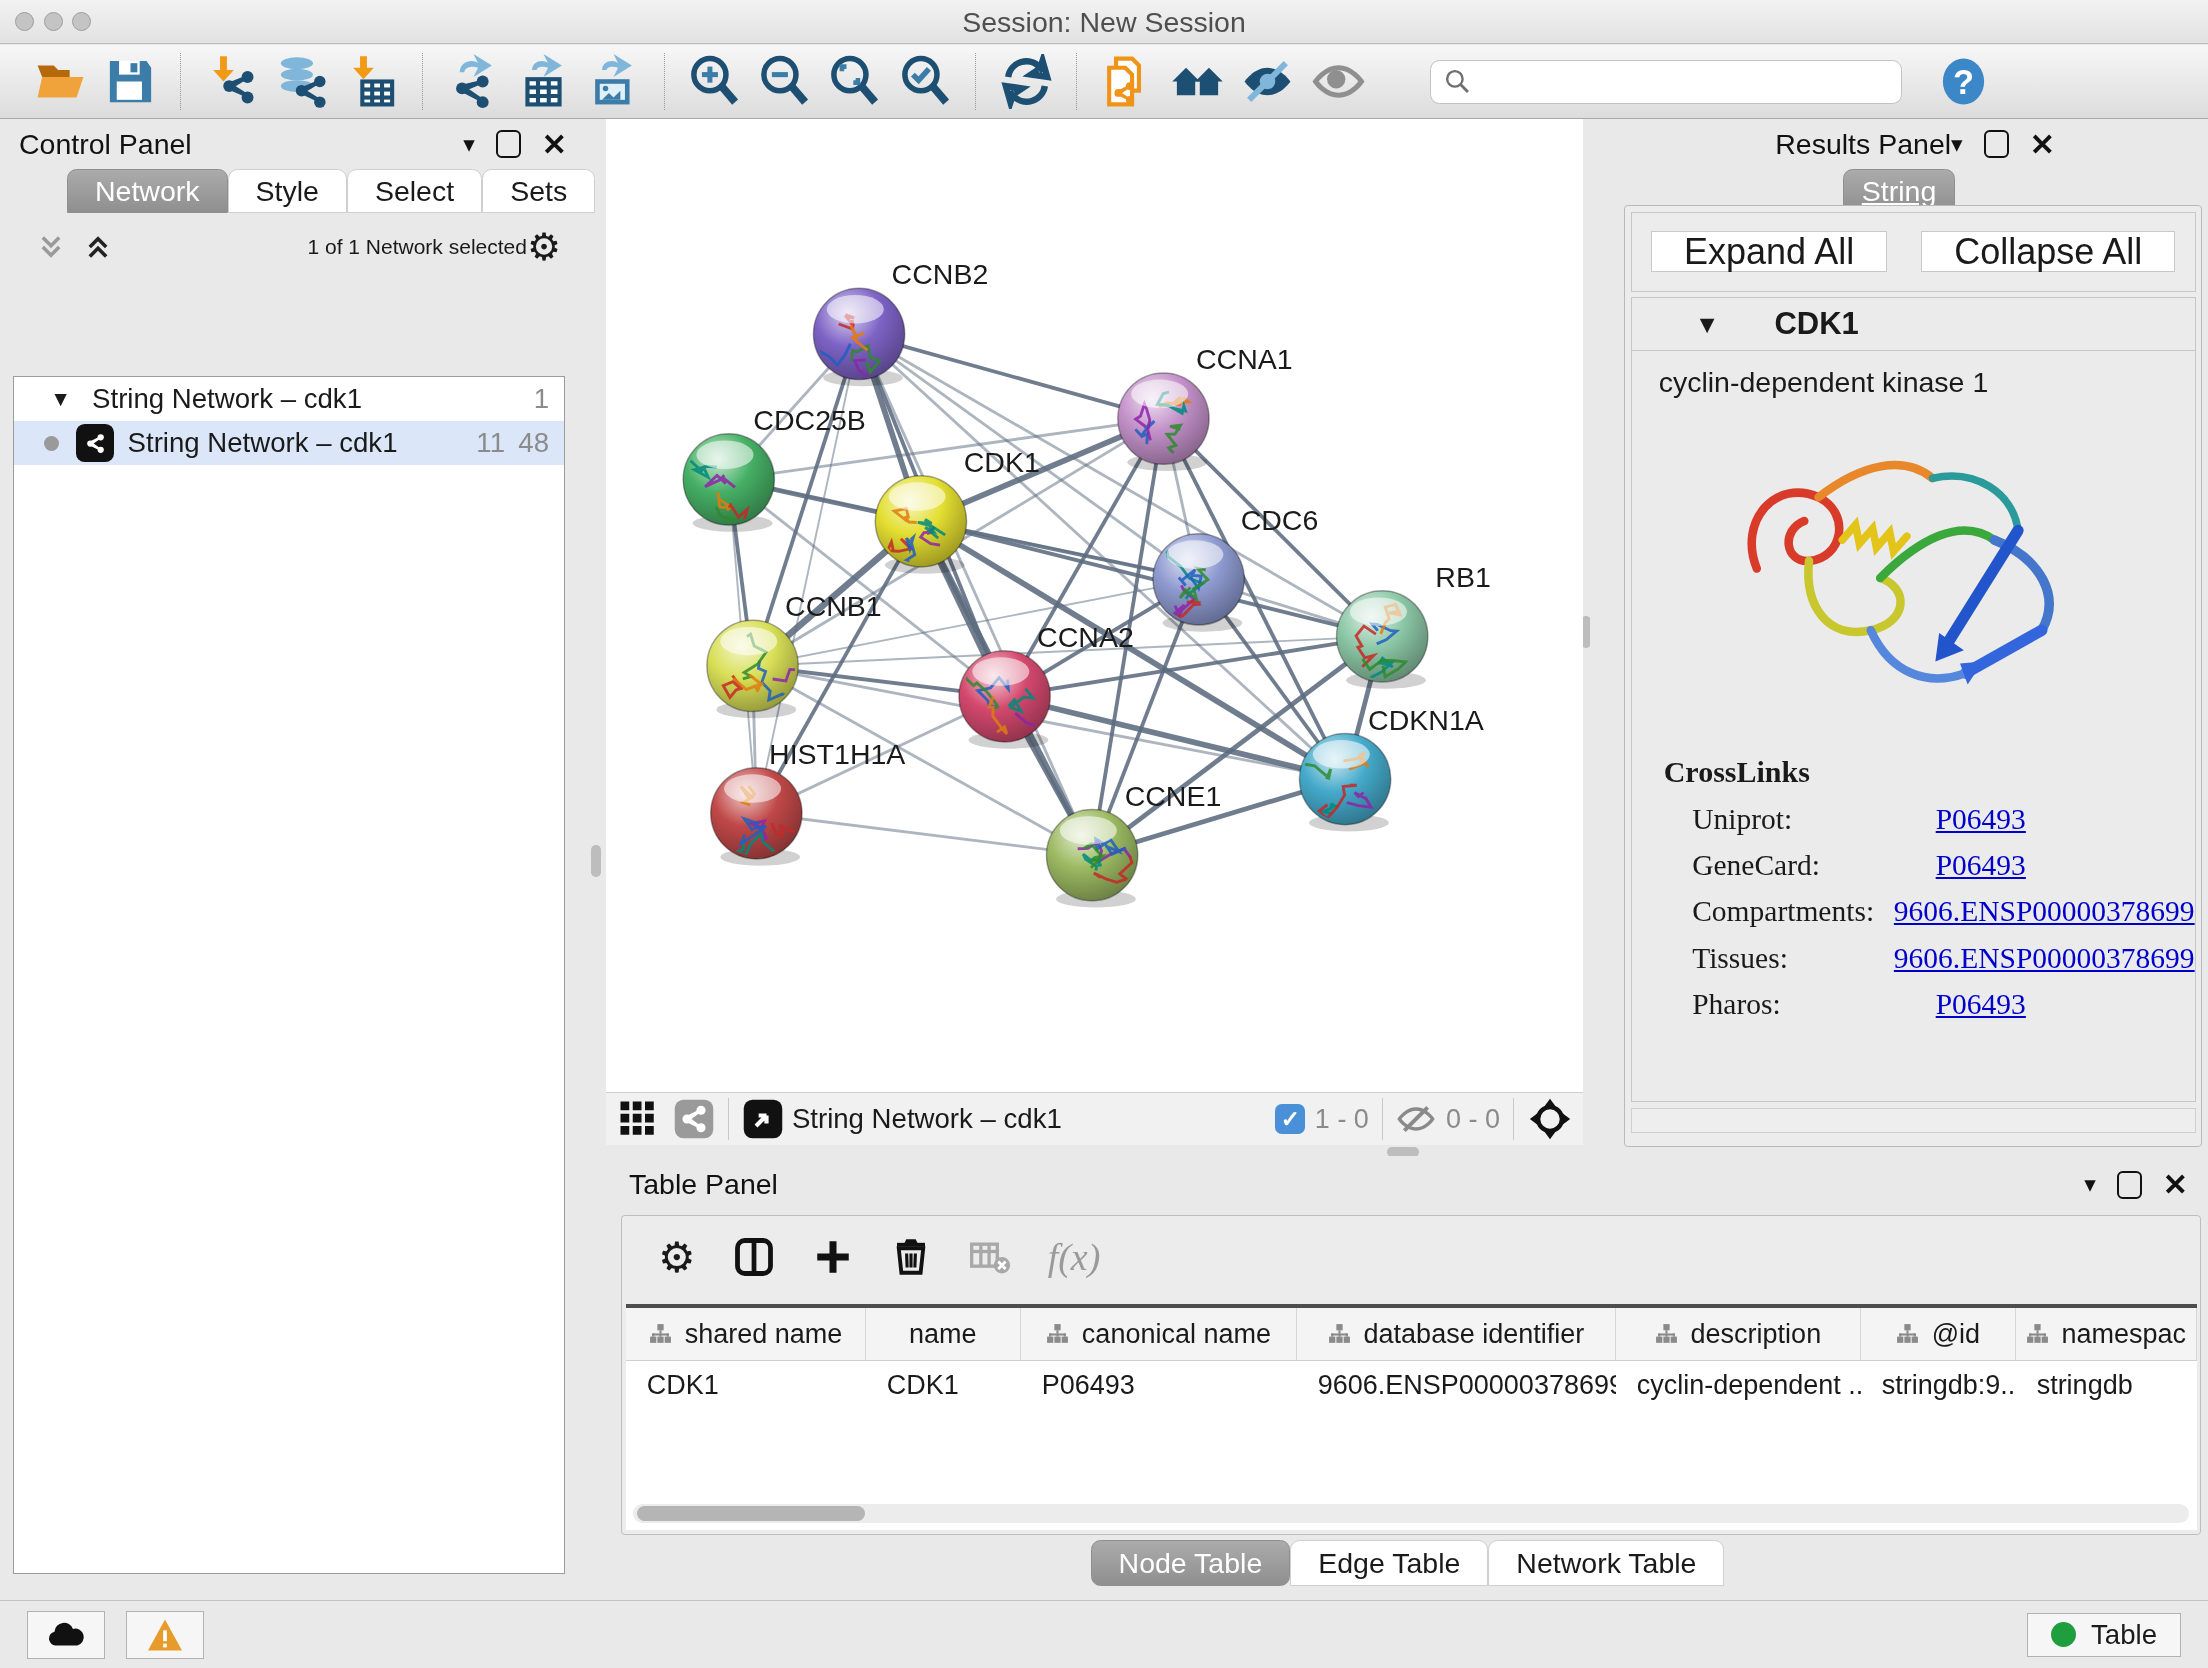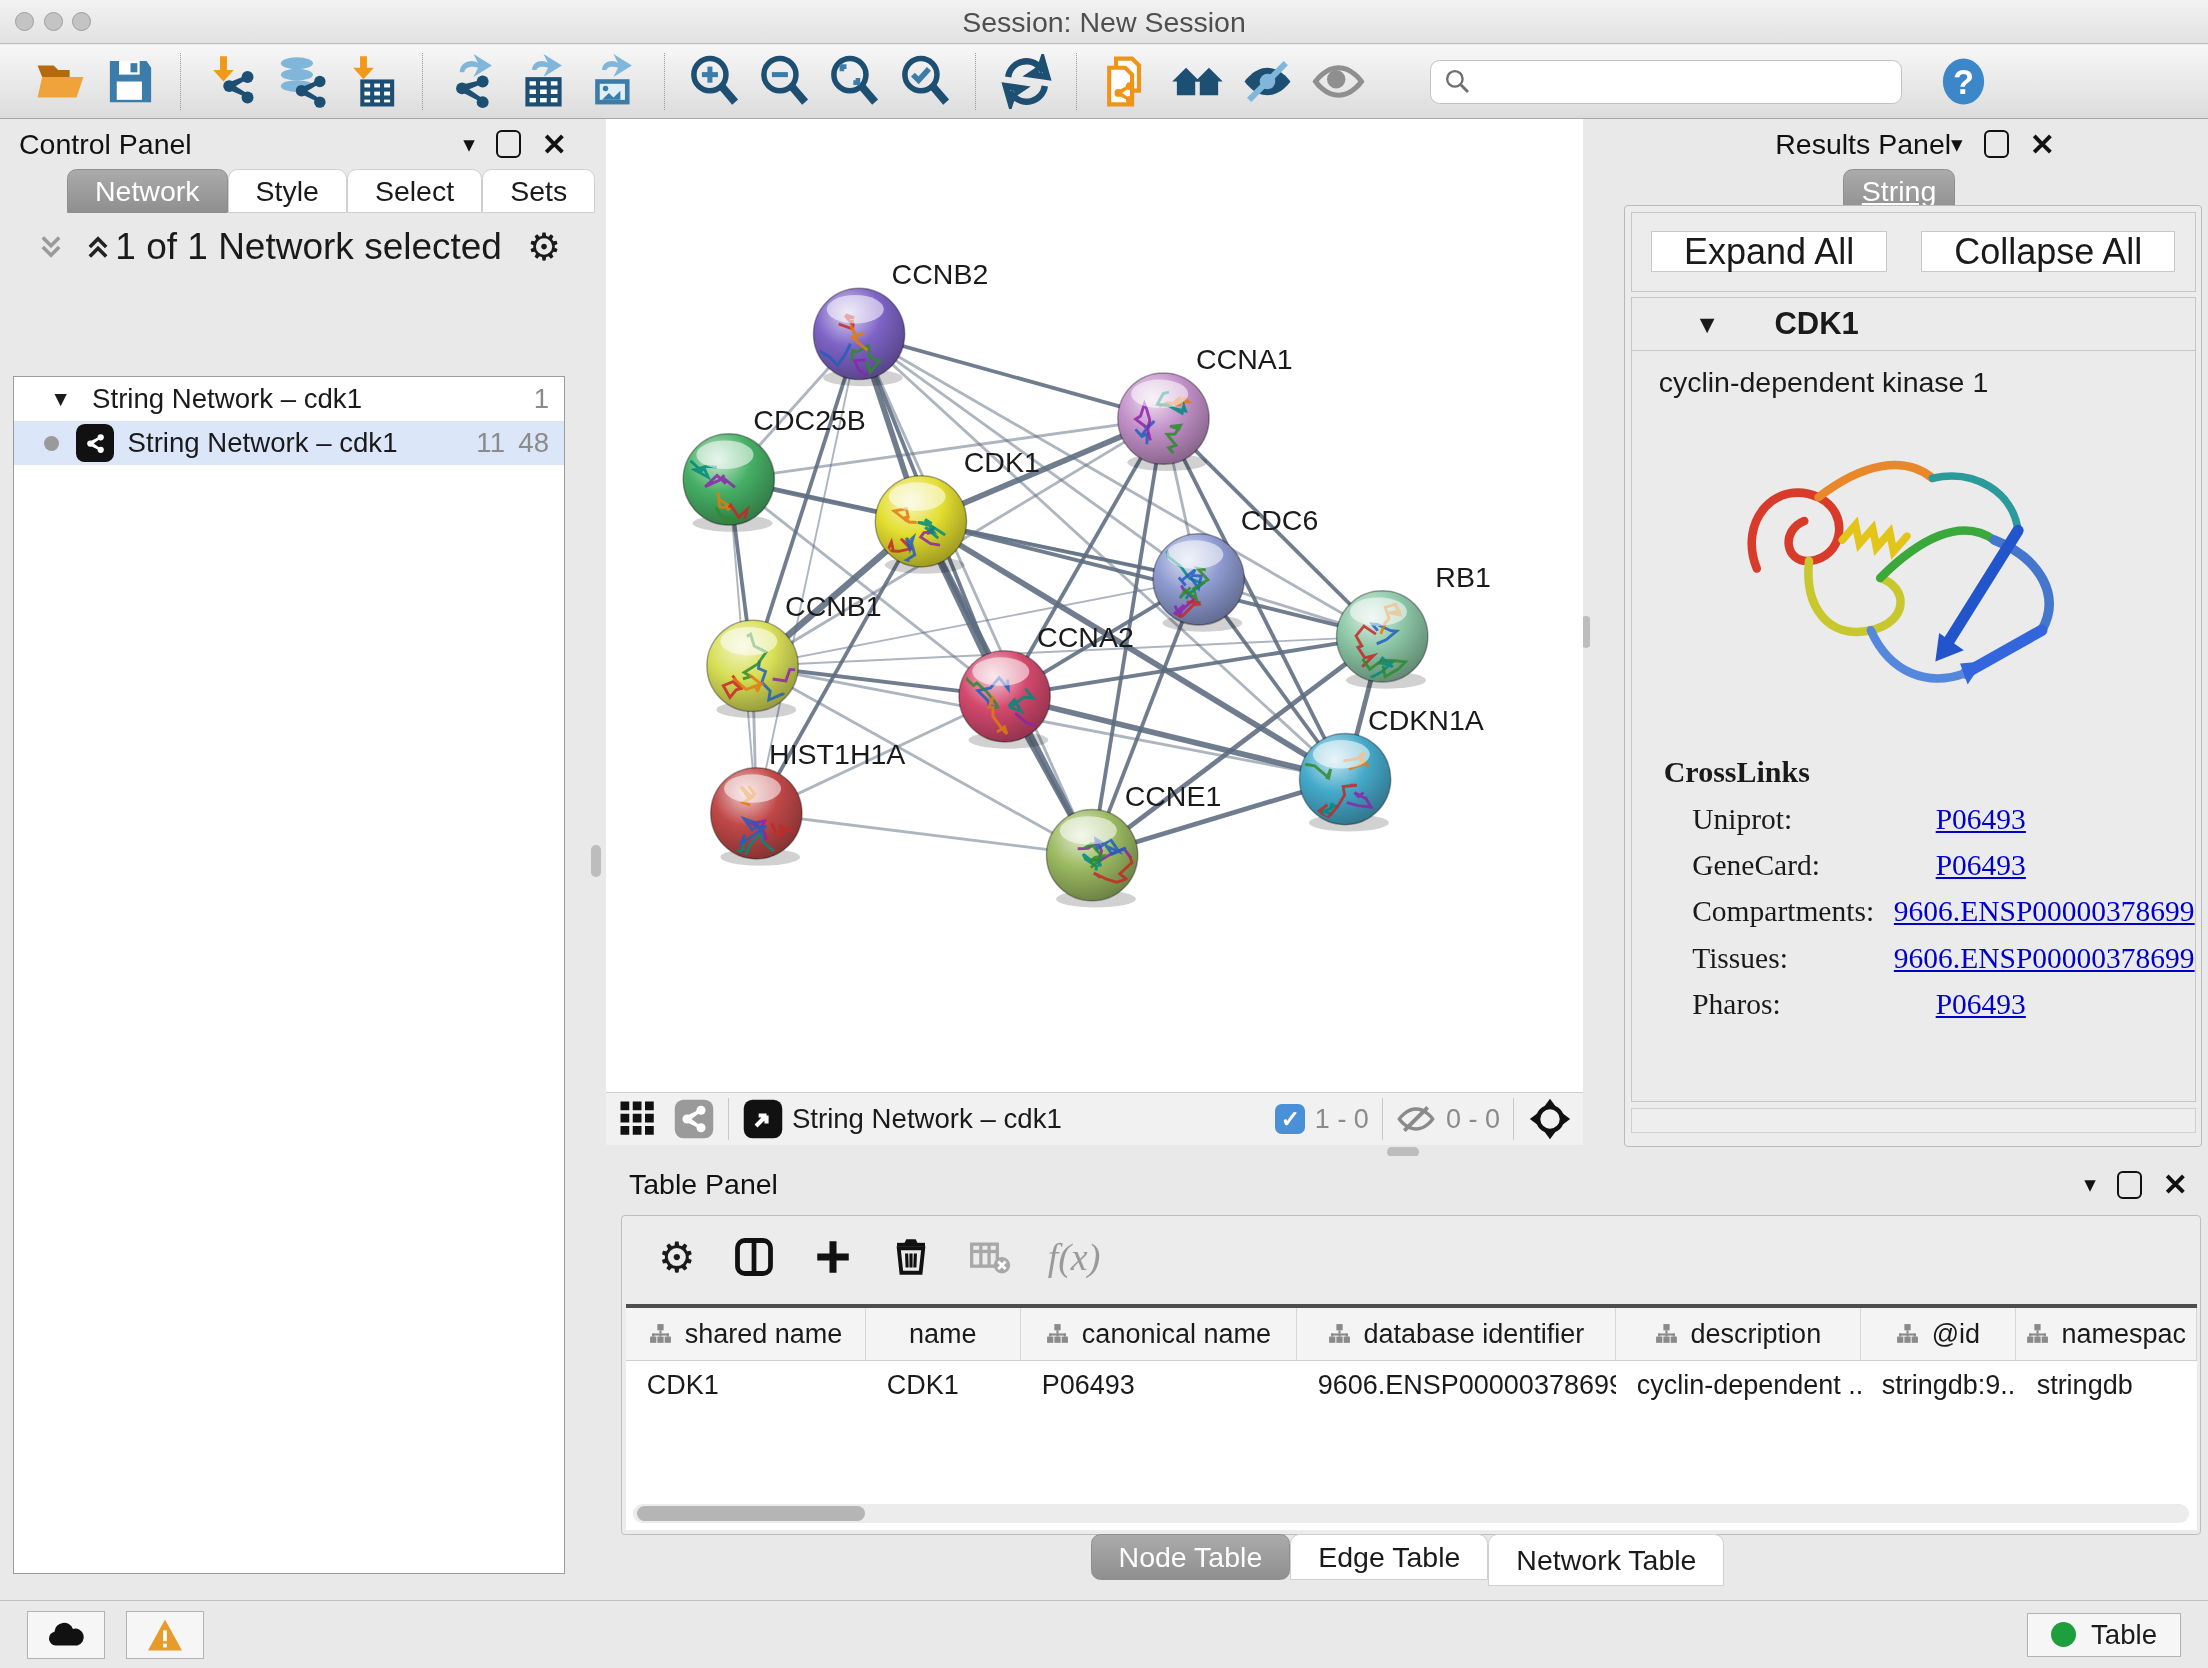--- a/index.html
+++ b/index.html
@@ -30,21 +30,21 @@
   .pc-box{width:25px;height:28.5px;border:2.9px solid #111;border-radius:5.7px;}
   .pc-x{font-size:30px;font-weight:bold;color:#111;}
   .tabbtn{height:44px;display:flex;align-items:center;justify-content:center;
     padding:0 27px;font-size:28.5px;border:1px solid #cfcfcf;background:#fff;border-radius:9.5px 9.5px 0 0;}
   .tabbtn.sel{background:linear-gradient(#ababab,#8f8f8f);color:#fff;border-color:#8f8f8f;}
   
   #control-panel{position:absolute;left:0;top:119px;width:586px;height:1480px;background:#e9e9e9;}
   #cp-head{display:flex;align-items:center;justify-content:space-between;padding:7.6px 19px 1.9px 19px;}
   #cp-tabs{display:flex;margin:5.7px 0 0 67px;}
   #cp-sub{display:flex;align-items:center;padding:11.4px 25px 9.5px 34px;}
-  #cp-sub .grow{flex:1;text-align:left;font-size:37px;}
+  #cp-sub .grow{flex:1;text-align:right;font-size:21px;}
   #cp-list{position:absolute;left:13.3px;right:21px;top:257px;bottom:25px;
     background:#fff;border:1.9px solid #9c9c9c;}
   .tree-row{display:flex;align-items:center;height:44px;padding:0 15px;font-size:27.6px;}
   .tree-row .cnt{color:#8b8b8b;margin-left:13.3px;}
   .tree-row.child{background:#dbe7f8;}
   .dot{width:15px;height:15px;border-radius:50%;background:#9a9a9a;margin:0 17px 0 15px;}
   .share-badge{width:38px;height:38px;border-radius:8.6px;background:#111;display:flex;
      align-items:center;justify-content:center;margin-right:13.3px;}
   
   #net-canvas{position:absolute;left:606px;top:119px;width:977px;height:973px;background:#fff;}
@@ -837,21 +837,21 @@
             </div>
           </div>
         <div id="tp-scroll">
             <div id="tp-thumb"></div>
           </div>
       </div>
     </div>
     <div id="tp-tabs">
       <div class="tabbtn sel" style="border-radius:9.5px;height:46px">Node Table</div>
       <div class="tabbtn" style="height:46px">Edge Table</div>
-      <div class="tabbtn" style="height:52px">Network Table</div>
+      <div class="tabbtn" style="height:46px">Network Table</div>
     </div>
   </div>
 
   <div id="statusbar">
     <div class="sb-btn">
       <svg width="42" height="30" viewBox="0 0 24 16">
           <path d="M6 14a4 4 0 0 1-.6-7.9A5.5 5.5 0 0 1 16 4.5 4.5 4.5 0 0 1 18.5 14z" fill="#111"></path>
         </svg>
     </div>
     <div class="sb-btn">

